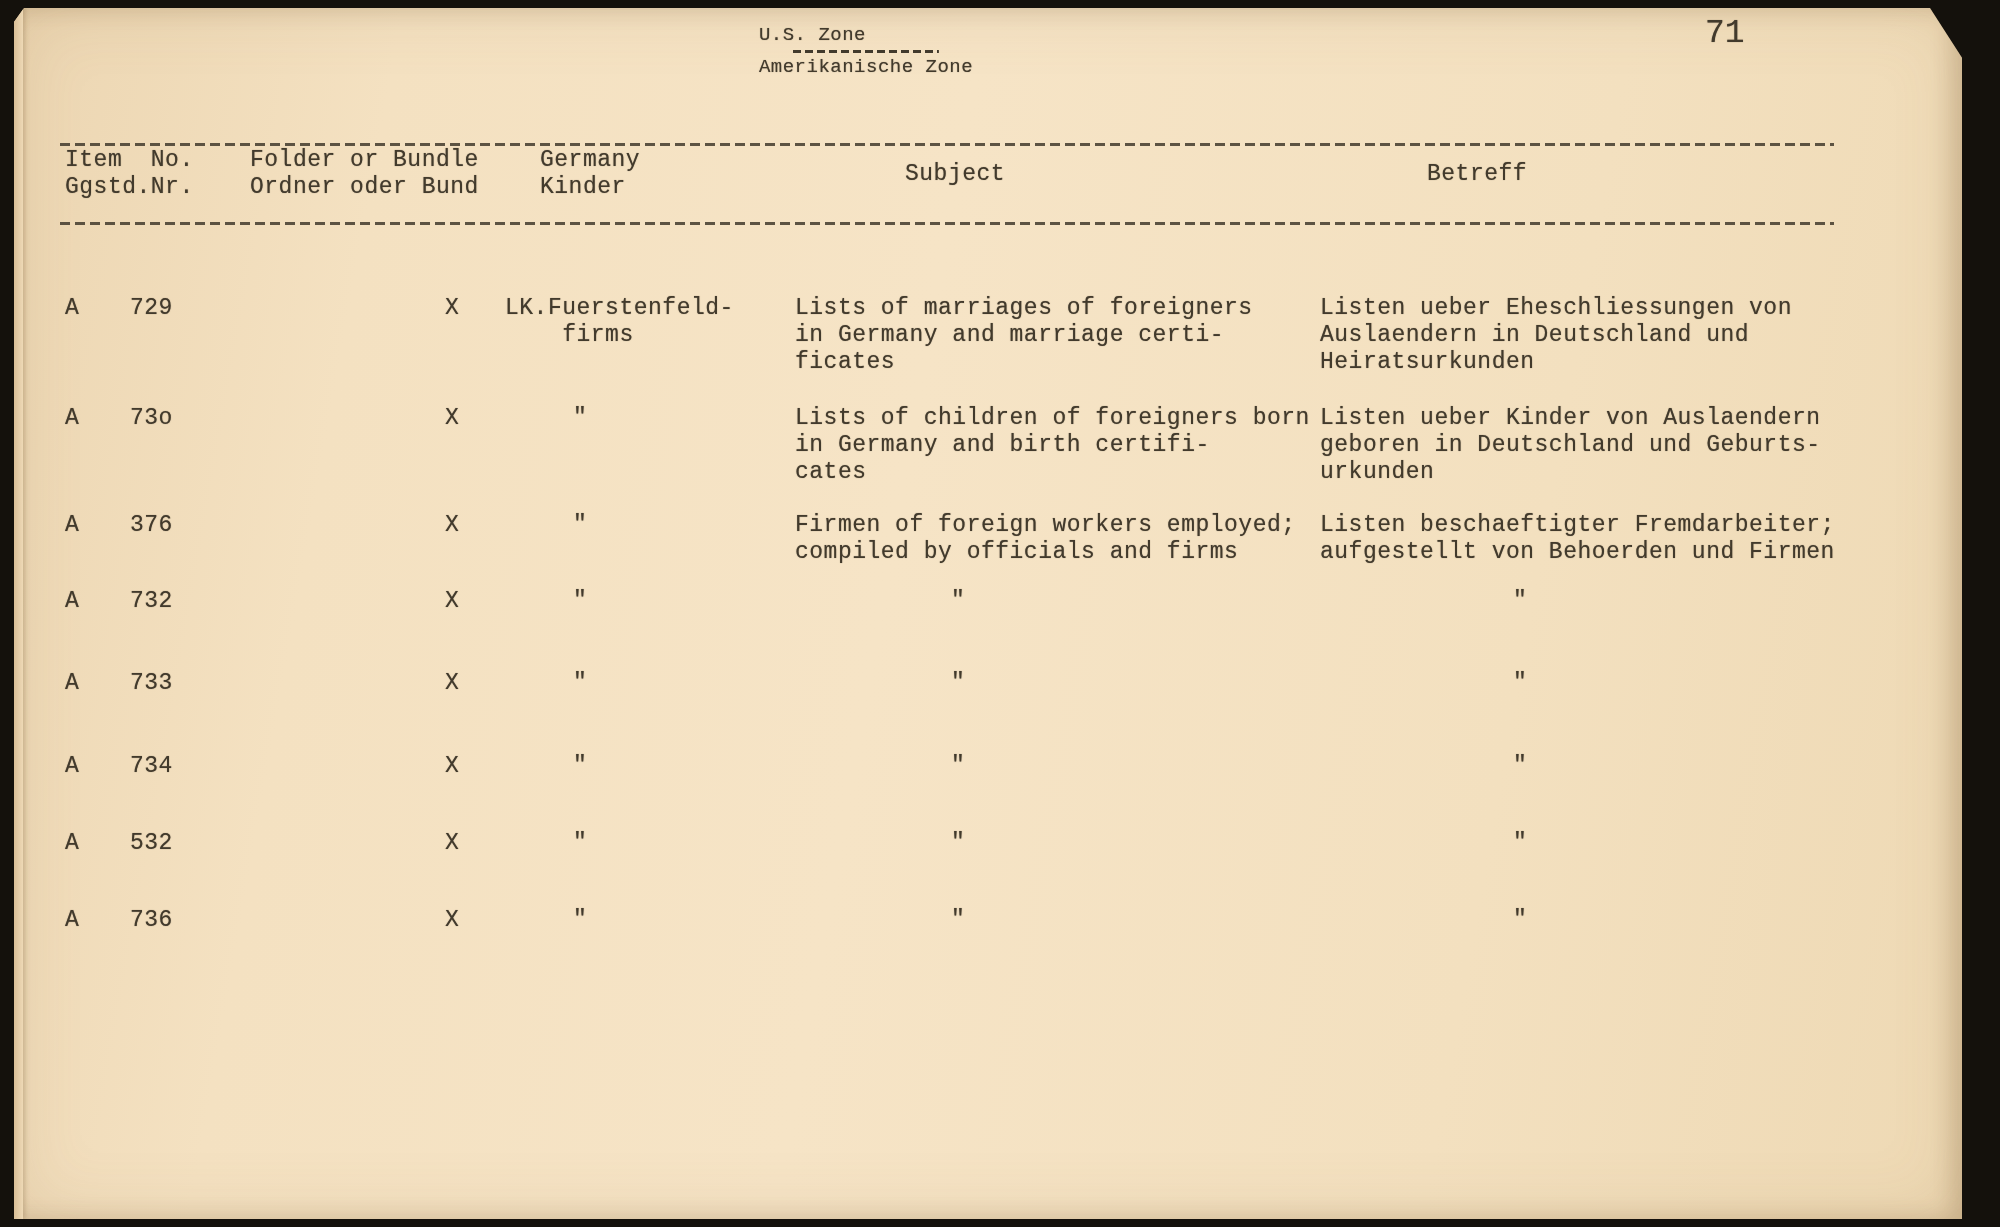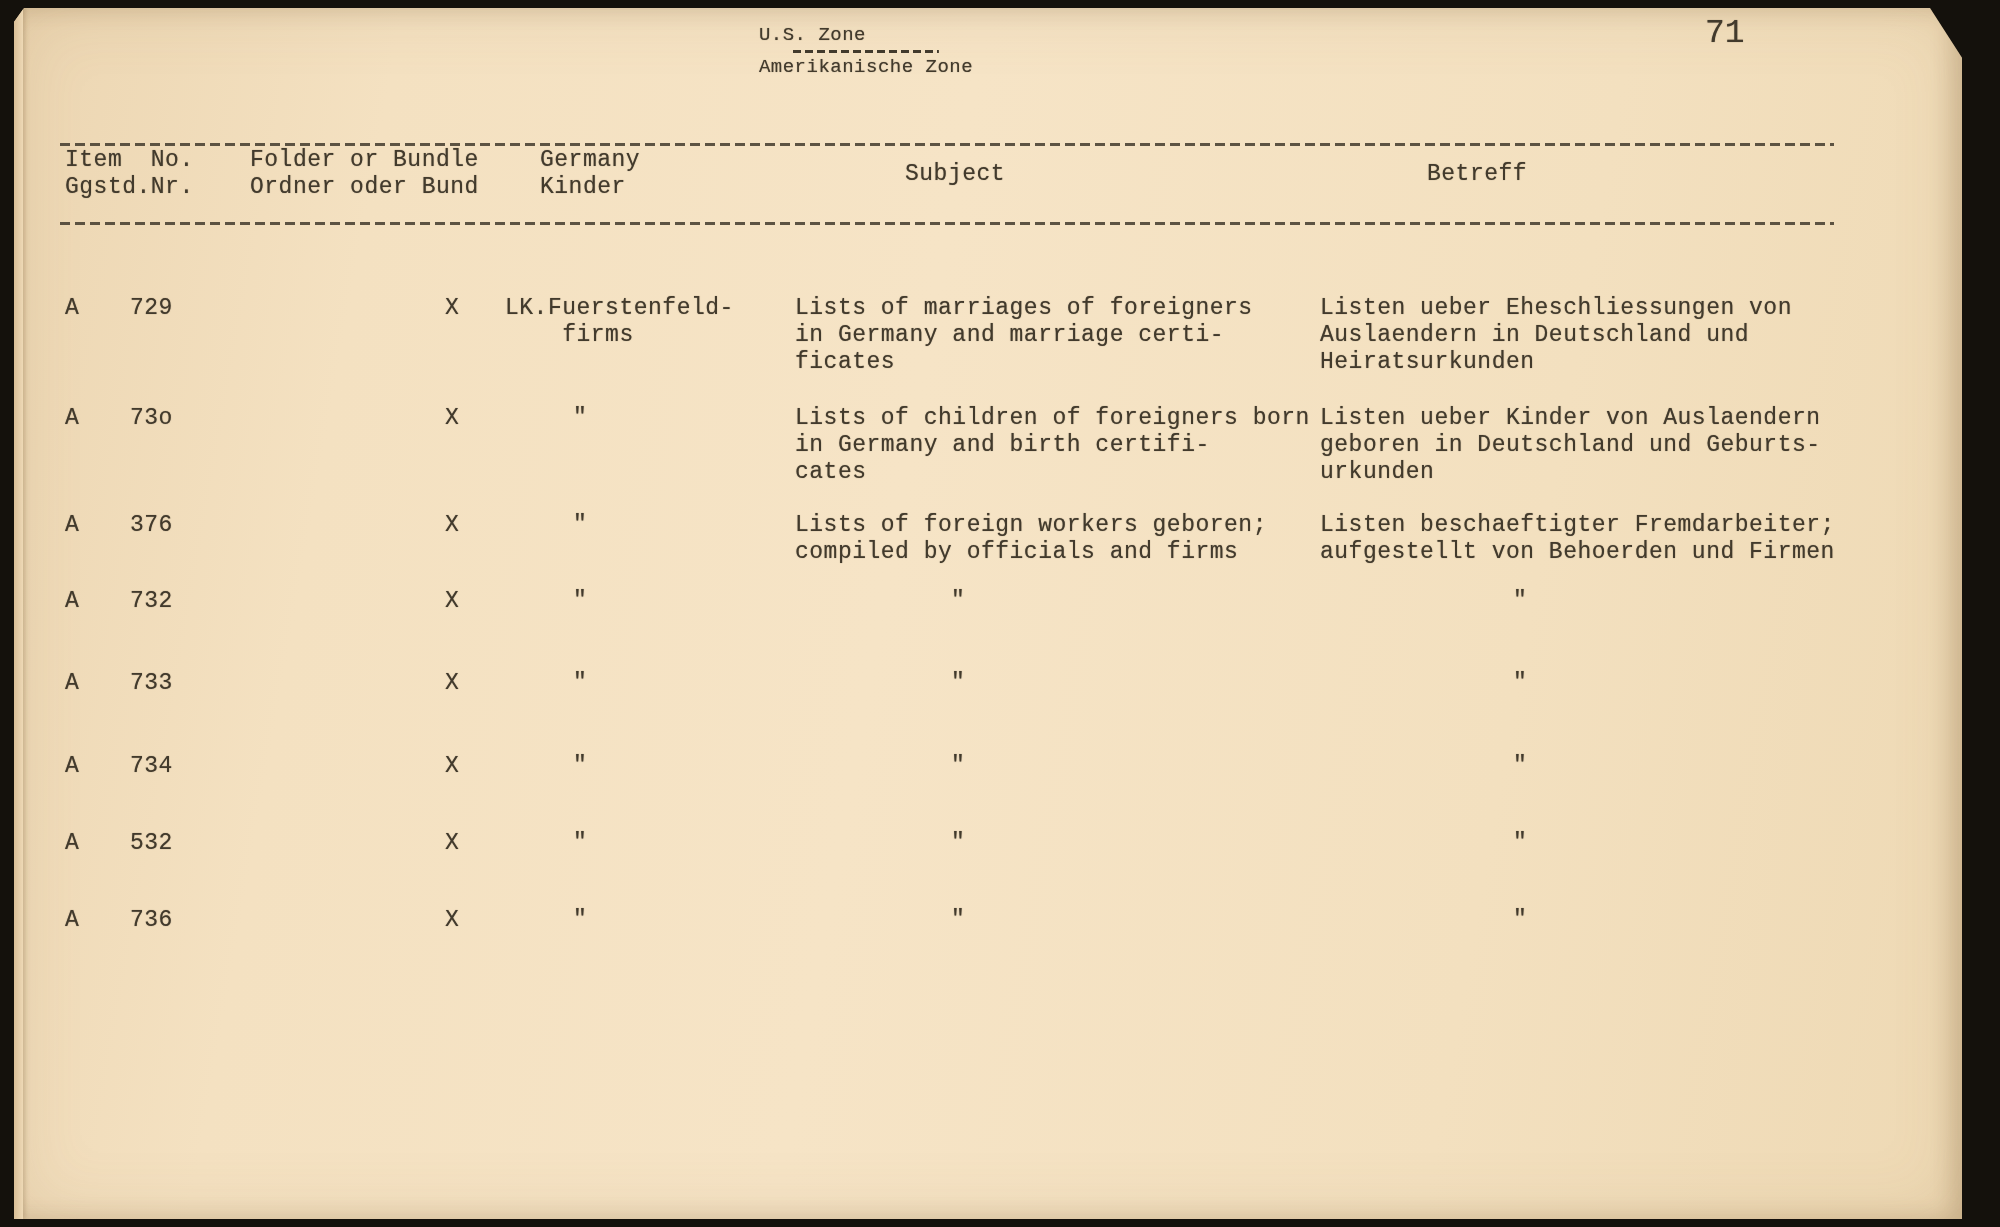--- a/index.html
+++ b/index.html
@@ -104,21 +104,21 @@
 cates</div>
           <div class="cell" style="left: 1306px;">Listen ueber Kinder von Auslaendern
 geboren in Deutschland und Geburts-
 urkunden</div>
         </div>
         <div class="row" style="top: 504px;">
           <div class="cell" style="left: 51px;">A</div>
           <div class="cell" style="left: 116px;">376</div>
           <div class="cell" style="left: 431px;">X</div>
           <div class="cell" style="left: 559px;">"</div>
-          <div class="cell" style="left: 781px;">Lists of foreign workers geboren;
+          <div class="cell" style="left: 781px;">Firmen of foreign workers employed;
 compiled by officials and firms</div>
           <div class="cell" style="left: 1306px;">Listen beschaeftigter Fremdarbeiter;
 aufgestellt von Behoerden und Firmen</div>
         </div>
         <div class="row" style="top: 580px;">
           <div class="cell" style="left: 51px;">A</div>
           <div class="cell" style="left: 116px;">732</div>
           <div class="cell" style="left: 431px;">X</div>
           <div class="cell" style="left: 559px;">"</div>
           <div class="cell" style="left: 937px;">"</div>

